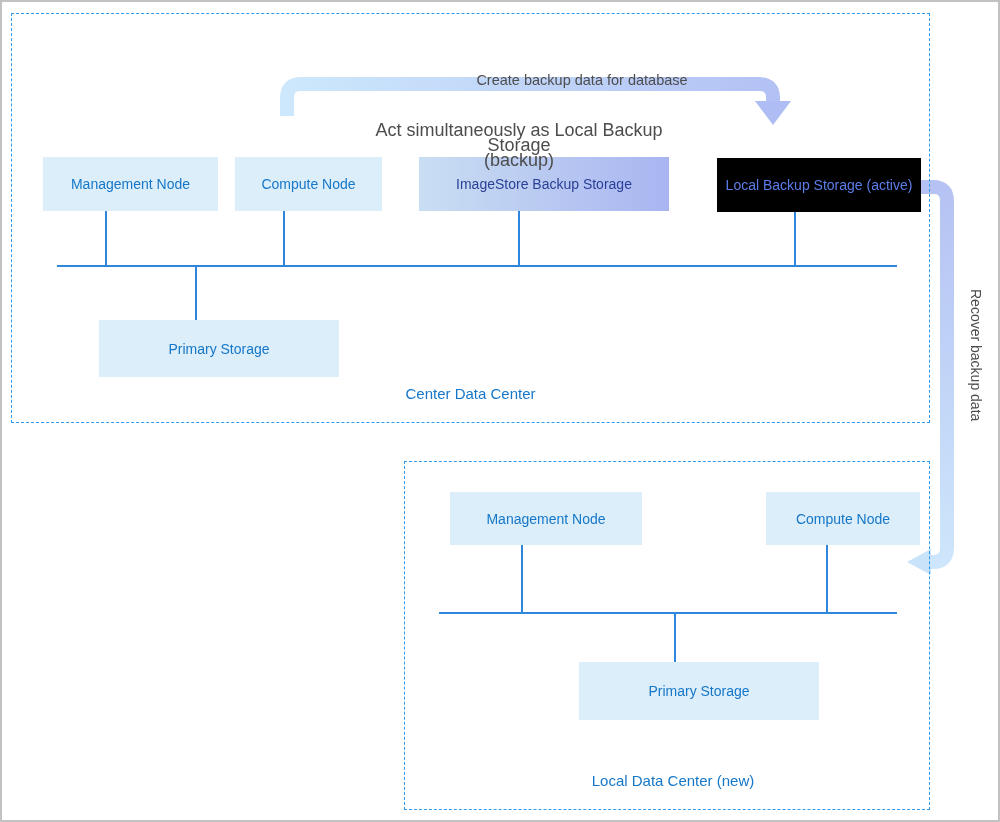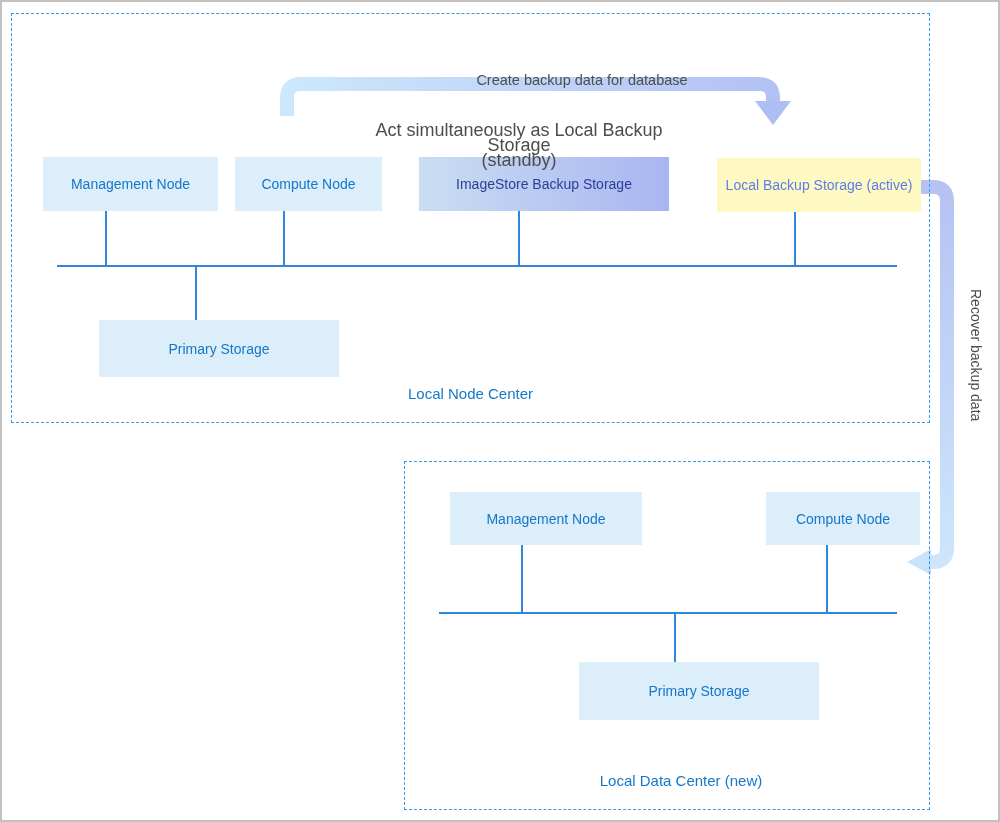--- a/index.html
+++ b/index.html
@@ -36,21 +36,21 @@
     font-size: 14px;
     z-index: 3;
     text-align: center;
     margin-left: 24px;
   }
   .node.imagestore {
     background: linear-gradient(90deg, #c9def2 0%, #a9b5f1 100%);
     color: #2a3f96;
   }
   .node.active-storage {
-    background: #fef9c3;
+    background: #000000;
     color: #5c7de9;
   }
   .line {
     position: absolute;
     background: #2f87dd;
     z-index: 1;
   }
   .note {
     position: absolute;
     color: #4d4d4d;
@@ -90,44 +90,44 @@
       <path d="M 285 114 L 285 96 Q 285 82 299 82 L 757 82 Q 771 82 771 96 L 771 101" fill="none" stroke="url(#gradCreate)" stroke-width="14"></path>
       <polygon points="753,99 789,99 771,123" fill="#aebdf3"></polygon>
     </g>
     <g>
       <path d="M 908 185 L 931 185 Q 945 185 945 199 L 945 546 Q 945 560 931 560 L 929 560" fill="none" stroke="url(#gradRecover)" stroke-width="14"></path>
       <polygon points="929,547 929,573 905,560" fill="#c9e3fa"></polygon>
     </g>
   </svg>
 
   <div class="dashed-box" style="left:9px; top:11px; width:919px; height:410px;"></div>
-  <div class="dc-label" style="left:9px; top:383px; width:919px;">Local Node Center</div>
+  <div class="dc-label" style="left:9px; top:383px; width:919px;">Center Data Center</div>
 
   <div class="note top-note" style="left:380px; top:42px; width:400px;margin-top:28px;">Create backup data for database</div>
   <div class="note standby-note" style="left:367px; top:121px; width:300px;">
     <div>Act simultaneously as Local Backup Storage</div>
-    <div>(standby)</div>
+    <div>(backup)</div>
   </div>
   <div class="note recover-note" style="left:966px; top:287px;">Recover backup data</div>
 
   <div class="node" style="left:17px; top:155px; width:175px; height:54px;">Management Node</div>
   <div class="node" style="left:209px; top:155px; width:147px; height:54px;">Compute Node</div>
   <div class="node imagestore" style="left:393px; top:155px; width:250px; height:54px;">ImageStore Backup Storage</div>
   <div class="node active-storage" style="left:691px; top:156px; width:204px; height:54px;">Local Backup Storage (active)</div>
   <div class="node" style="left:73px; top:318px; width:240px; height:57px;">Primary Storage</div>
 
   <div class="line" style="left:103px; top:209px; width:1.5px; height:54px;"></div>
   <div class="line" style="left:281px; top:209px; width:1.5px; height:54px;"></div>
   <div class="line" style="left:516px; top:209px; width:1.5px; height:54px;"></div>
   <div class="line" style="left:792px; top:210px; width:1.5px; height:53px;"></div>
   <div class="line" style="left:55px; top:263px; width:840px; height:1.5px;"></div>
   <div class="line" style="left:193px; top:263px; width:1.5px; height:55px;"></div>
 
   <div class="dashed-box" style="left:402px; top:459px; width:526px; height:349px;"></div>
-  <div class="dc-label" style="left:402px; top:770px; width:538px;margin-left:8px;">Local Data Center (new)</div>
+  <div class="dc-label" style="left:402px; top:770px; width:538px;">Local Data Center (new)</div>
 
   <div class="node" style="left:424px; top:490px; width:192px; height:53px;">Management Node</div>
   <div class="node" style="left:740px; top:490px; width:154px; height:53px;">Compute Node</div>
   <div class="node" style="left:553px; top:660px; width:240px; height:58px;">Primary Storage</div>
 
   <div class="line" style="left:519px; top:543px; width:1.5px; height:67px;"></div>
   <div class="line" style="left:824px; top:543px; width:1.5px; height:67px;"></div>
   <div class="line" style="left:437px; top:610px; width:458px; height:1.5px;"></div>
   <div class="line" style="left:672px; top:610px; width:1.5px; height:50px;"></div>
 

